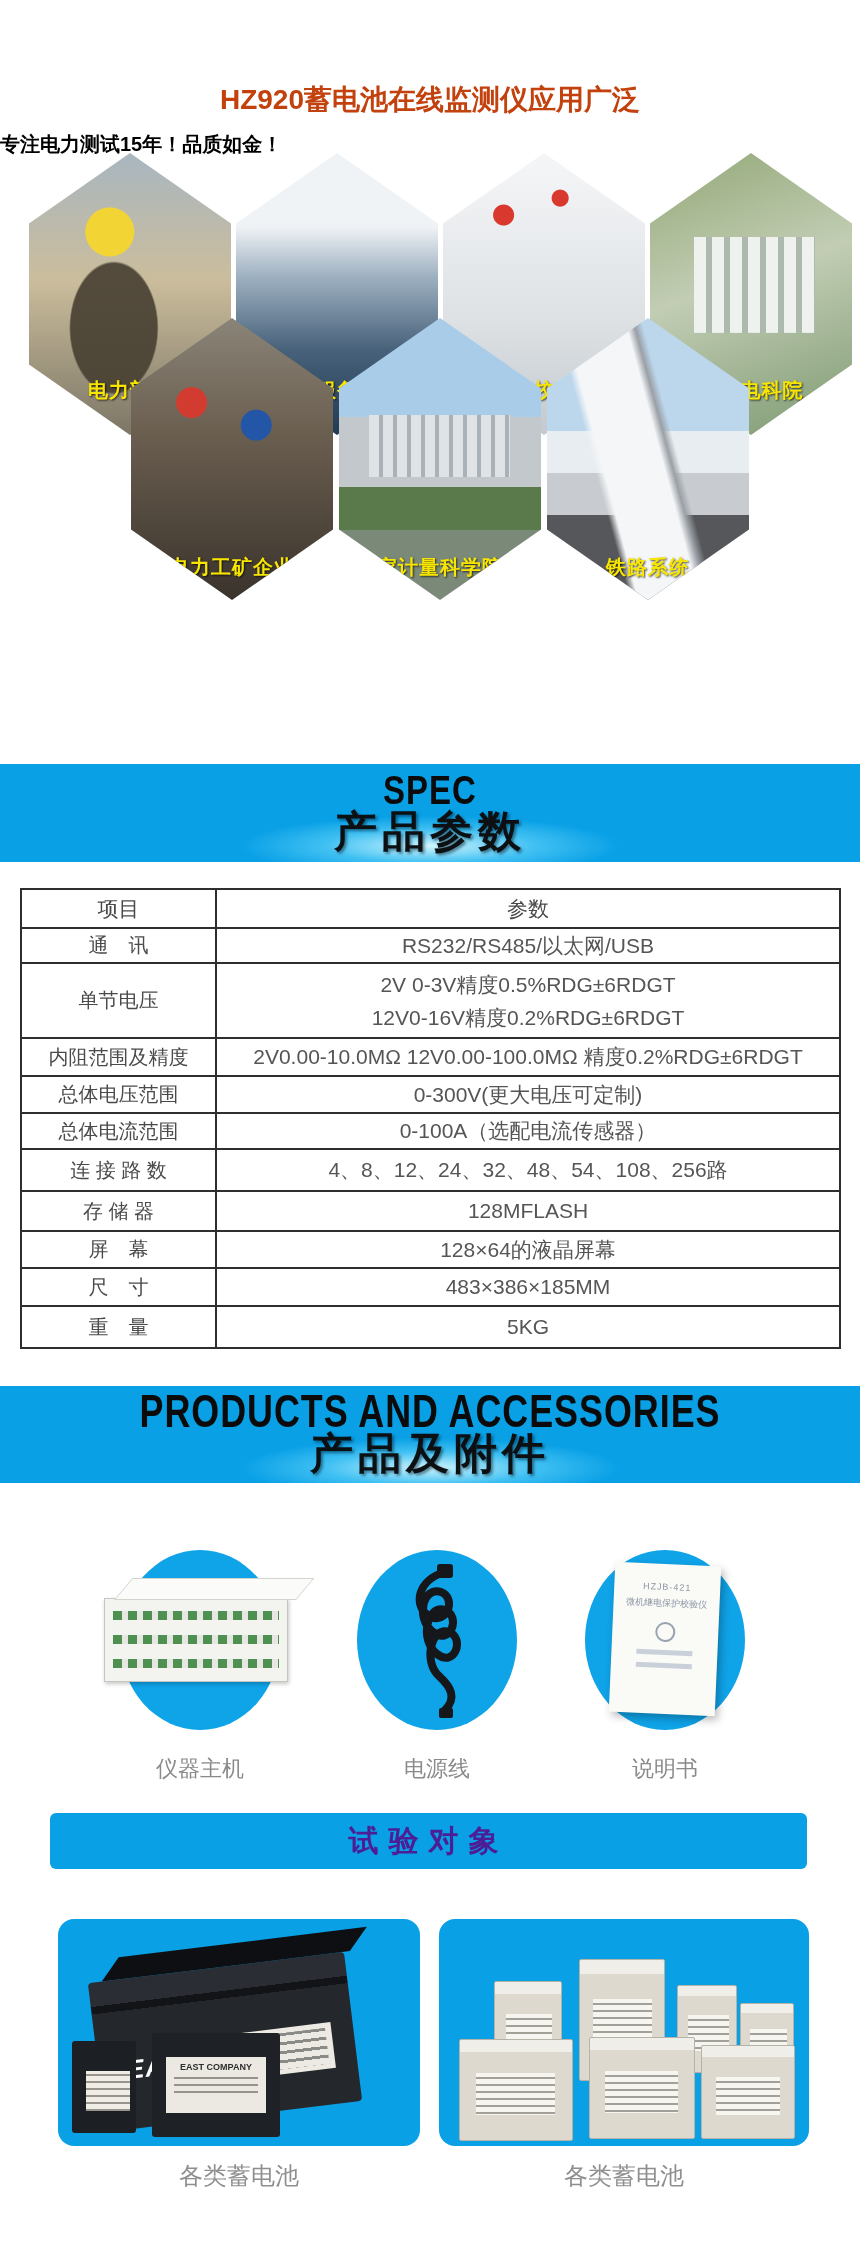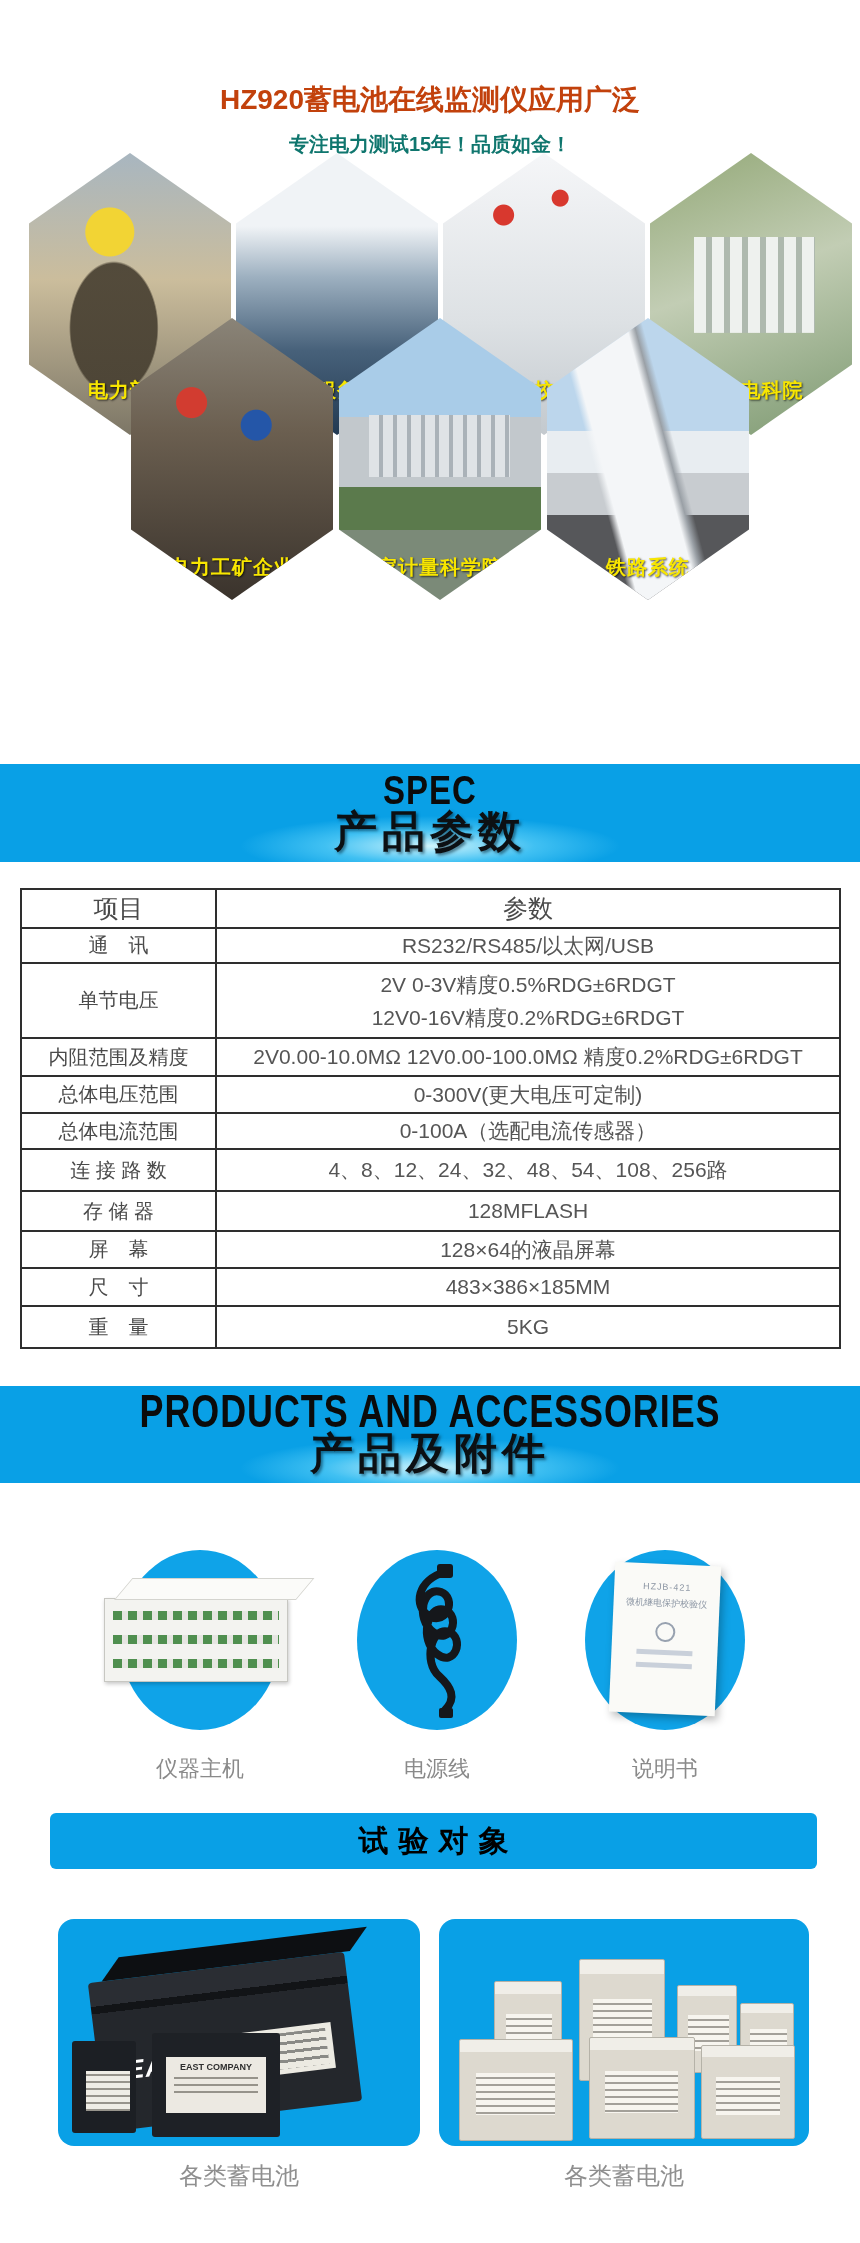--- a/index.html
+++ b/index.html
@@ -2,22 +2,22 @@
 <html><head>
 <meta charset="utf-8">
 <style>
   html,body{margin:0;padding:0;background:#fff;}
   .page{position:relative;width:860px;height:2243px;background:#fff;overflow:hidden;
         font-family:"Liberation Sans","DejaVu Sans",sans-serif;}
 
   
   .title{position:absolute;left:0;top:84px;width:860px;text-align:center;
          font-size:28px;line-height:32px;font-weight:bold;color:#c2410c;}
-  .subtitle{position:absolute;left:0;top:131px;width:860px;text-align:center;
-         font-size:20px;font-weight:bold;color:#0f766e;}
+  .subtitle{position:absolute;left:0;top:131px;width:860px;
+         font-size:20px;font-weight:bold;color:#000000;}
 
   
   .hex{position:absolute;width:202px;height:282px;
        clip-path:polygon(50% 0,100% 25%,100% 75%,50% 100%,0 75%,0 25%);}
   .hex .photo{position:absolute;left:0;top:0;right:0;bottom:0;}
   .hex-label{position:absolute;left:0;right:0;top:224px;text-align:center;
        font-size:20px;font-weight:bold;color:#f8e600;letter-spacing:1px;
        text-shadow:1px 1px 2px rgba(0,0,0,.7);}
   .row2 .hex-label{top:236px;}
   #hx1{left:29px;top:153px;}  #hx2{left:236px;top:153px;}
@@ -53,21 +53,21 @@
   .b2 .en{font-size:37px;transform:scale(.97,1.25);}
   .banner .glow{position:absolute;left:50%;top:52px;transform:translateX(-50%);width:380px;height:60px;
        background:radial-gradient(ellipse closest-side,rgba(218,250,255,.95),rgba(120,225,255,.5) 55%,rgba(9,160,230,0));}
   .banner .zh{position:relative;display:inline-block;margin-top:1px;font-size:43px;line-height:46px;
        font-weight:bold;color:#0c1013;letter-spacing:5px;text-shadow:2px 2px 3px rgba(0,40,60,.55);}
 
   
   .spec-table{position:absolute;left:20px;top:888px;width:821px;border-collapse:collapse;table-layout:fixed;}
   .spec-table th,.spec-table td{border:2px solid #2e2e2e;text-align:center;vertical-align:middle;
        padding:0 6px;color:#4a4a4a;font-weight:normal;}
-  .spec-table th{font-size:25px;}
+  .spec-table th{font-size:21px;}
   .spec-table td.item{font-size:20px;}
   .spec-table td.val{font-size:21px;color:#555;}
   .val .vline{line-height:33px;}
 
   
   .oval{position:absolute;top:1550px;width:160px;height:180px;border-radius:50%;background:#0fa3e8;}
   #ov1{left:120px;} #ov2{left:357px;} #ov3{left:585px;}
   .acc-label{position:absolute;top:1754px;width:200px;text-align:center;font-size:22px;color:#8a8a8a;}
   #al1{left:100px;} #al2{left:337px;} #al3{left:565px;}
 
@@ -83,22 +83,22 @@
 
   .manual{position:absolute;left:612px;top:1564px;width:106px;height:150px;background:#fafaf7;
         box-shadow:3px 4px 8px rgba(0,0,0,.28);transform:rotate(2.5deg);text-align:center;color:#8b95a3;}
   .manual .m-l1{margin-top:18px;font-size:9px;letter-spacing:1px;}
   .manual .m-l2{margin-top:5px;font-size:9px;}
   .manual .m-logo{width:16px;height:16px;border:2px solid #98a2b0;border-radius:50%;margin:12px auto 0;}
   .manual .m-bar{width:56px;height:5px;background:#c9d0da;margin:8px auto 0;}
 
   
   .test-bar{position:absolute;left:50px;top:1813px;width:757px;height:56px;background:#09a0e6;
-        border-radius:6px;color:#000000;font-size:30px;font-weight:bold;letter-spacing:10px;
-        text-align:center;line-height:56px;padding-left:10px;}
+        border-radius:6px;color:#4c1d95;font-size:30px;font-weight:bold;letter-spacing:10px;
+        text-align:center;line-height:56px;}
   .pcard{position:absolute;top:1919px;height:227px;background:#09a0e6;border-radius:16px;overflow:hidden;}
   .pc-left{left:58px;width:362px;} .pc-right{left:439px;width:370px;}
   .pcard-label{position:absolute;top:2160px;font-size:24px;color:#8f8f8f;text-align:center;}
   #cl1{left:58px;width:362px;} #cl2{left:439px;width:370px;}
 
   
   .bat-big{position:absolute;left:38px;top:48px;width:258px;height:150px;border-radius:4px;
         background:linear-gradient(180deg,#2a2d33 0 16%,#121417 16% 21%,#24272c 21% 100%);
         transform:rotate(-7deg);}
   .bat-big::before{content:"";position:absolute;left:14px;top:-22px;width:250px;height:22px;background:#0d0f12;

